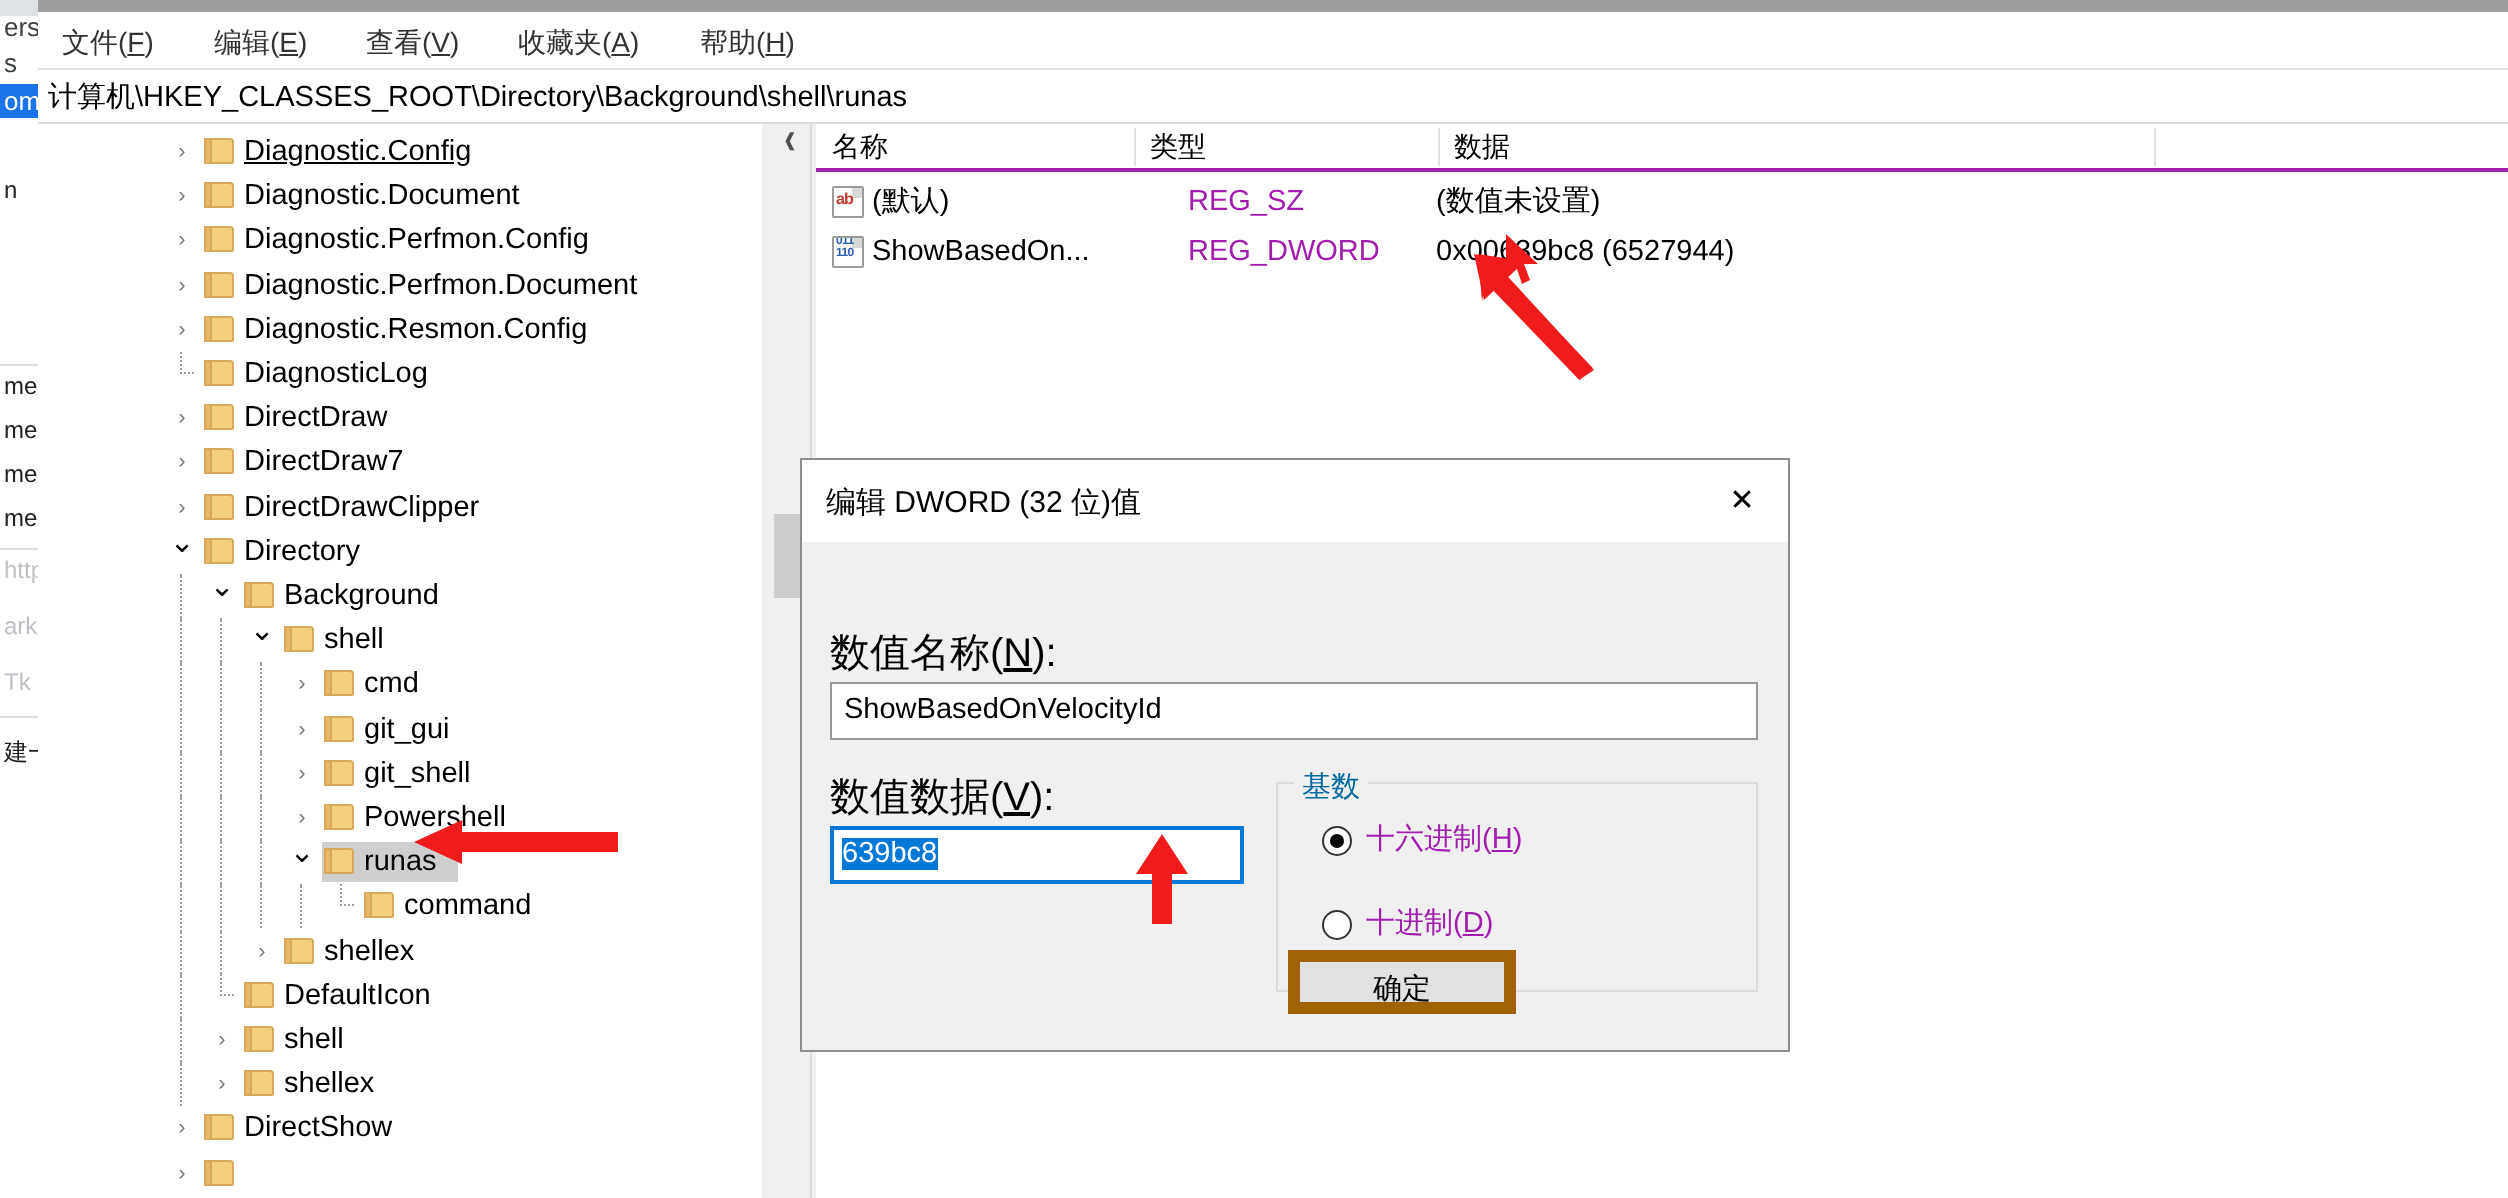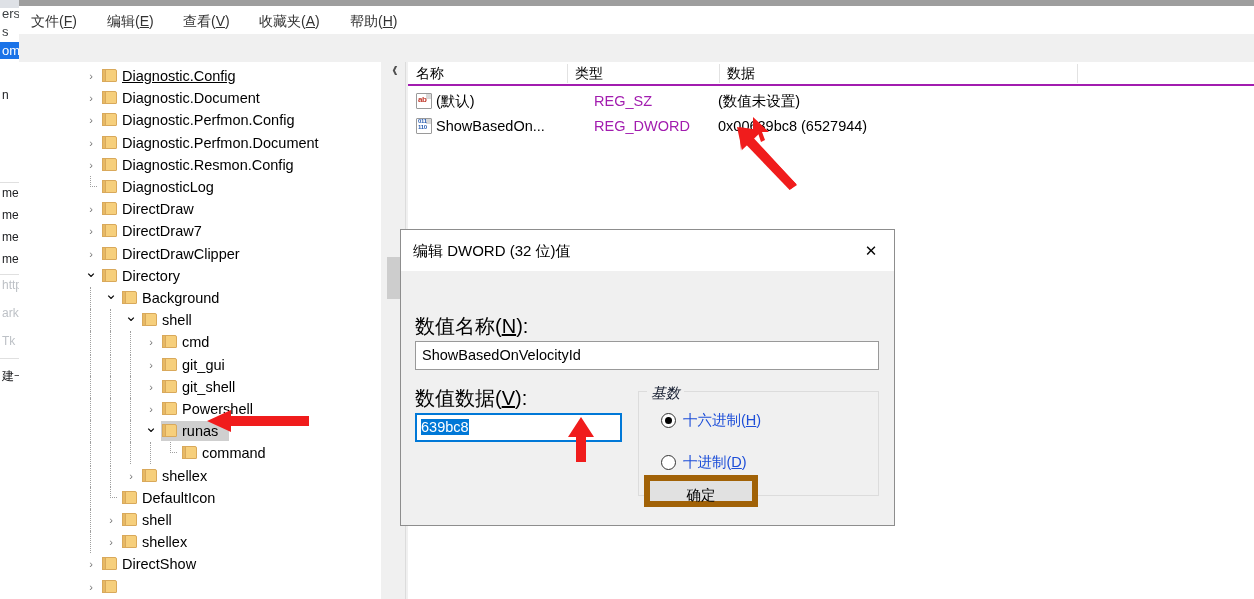--- a/index.html
+++ b/index.html
@@ -71,25 +71,25 @@
   #dlg-title{position:absolute;left:0;top:0;width:493px;height:41px;background:#ffffff;}
   #dlg-title .t{position:absolute;left:12px;top:12px;font-size:15px;color:#000;}
   #dlg-close{position:absolute;right:0;top:0;width:46px;height:41px;text-align:center;line-height:41px;font-size:15px;color:#000;cursor:default;}
   #dlg-body{position:absolute;left:0;top:41px;width:493px;height:254px;background:#f0f0f0;}
   .lab{position:absolute;font-size:20px;color:#000;}
   .lab u{text-decoration:underline;}
   #name-input{position:absolute;left:14px;top:70px;width:464px;height:29px;background:#ffffff;border:1px solid #999;box-sizing:border-box;font-size:14.5px;color:#000;line-height:27px;padding-left:6px;}
   #data-input{position:absolute;left:14px;top:142px;width:207px;height:29px;background:#ffffff;border:2px solid #0078d7;box-sizing:border-box;font-size:14.5px;line-height:25px;padding-left:4px;color:#000;}
   #data-input span.sel{background:#0078d7;color:#ffffff;}
   #base-group{position:absolute;left:237px;top:120px;width:241px;height:105px;border:1px solid #dcdcdc;box-sizing:border-box;}
-  #base-legend{position:absolute;left:246px;top:113px;background:#f0f0f0;padding:0 4px;font-size:14.5px;color:#0f172a;font-style:italic;}
+  #base-legend{position:absolute;left:246px;top:113px;background:#f0f0f0;padding:0 4px;font-size:14.5px;color:#0369a1;}
   .radio{position:absolute;left:260px;white-space:nowrap;}
   .radio .dot{position:absolute;left:0;top:2px;width:15px;height:15px;border:1px solid #333;border-radius:50%;background:#fff;box-sizing:border-box;}
   .radio .dot.on::after{content:"";position:absolute;left:3px;top:3px;width:7px;height:7px;border-radius:50%;background:#000;}
-  .radio .rl{position:absolute;left:22px;top:0px;font-size:14.5px;color:#1d4ed8;line-height:19px;}
+  .radio .rl{position:absolute;left:22px;top:0px;font-size:14.5px;color:#a21caf;line-height:19px;}
   .radio .rl u{text-decoration:underline;}
   .dlgbtn{position:absolute;height:32px;width:114px;background:#e1e1e1;border:1px solid #adadad;box-sizing:border-box;font-size:14.5px;color:#000;text-align:center;line-height:30px;cursor:default;}
   .dlgbtn.primary{border:6px solid #a16207;line-height:28px;}
 
   
   .arrow{position:absolute;pointer-events:none;}
   .cursor{position:absolute;pointer-events:none;}
 </style>
 </head>
 <body>
@@ -119,20 +119,23 @@
   <div class="titlebar"></div>
 
   <div id="menubar">
     <div class="mi" style="left:6px">文件(<u>F</u>)</div>
     <div class="mi" style="left:82px">编辑(<u>E</u>)</div>
     <div class="mi" style="left:158px">查看(<u>V</u>)</div>
     <div class="mi" style="left:234px">收藏夹(<u>A</u>)</div>
     <div class="mi" style="left:325px">帮助(<u>H</u>)</div>
   </div>
 
+  <div id="addrbar">
+    <div class="path">计算机\HKEY_CLASSES_ROOT\Directory\Background\shell\runas</div>
+  </div>
 
   <div id="treepane">
       <div class="trow" style="top: 3px;">
         <div class="chev" style="left: 64px;">›</div>
         <div class="folder" style="left: 83px;">
           <div class="back"></div>
           <div class="spine"></div>
         </div>
         <div class="lbl" style="left: 103px; text-decoration: underline;">Diagnostic.Config</div>
       </div>

